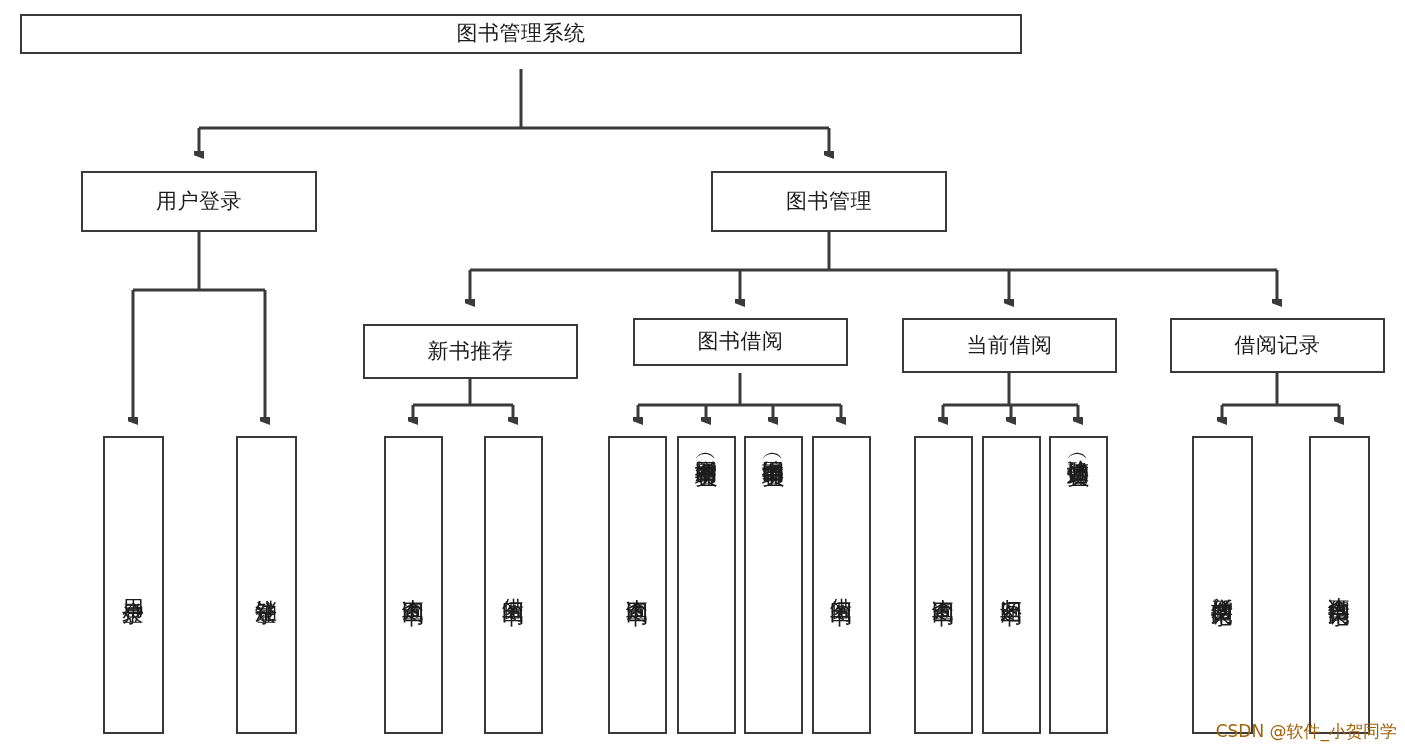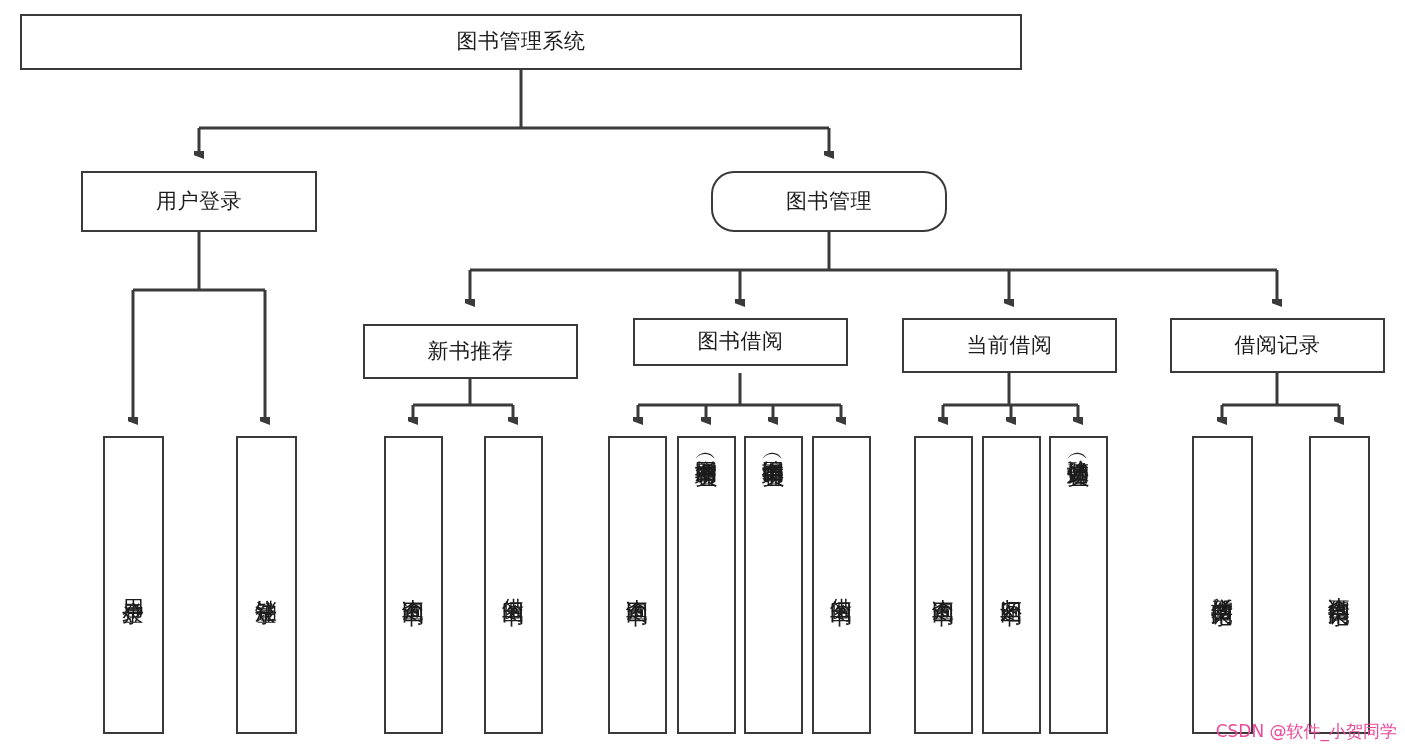--- a/index.html
+++ b/index.html
@@ -68,21 +68,21 @@
   }
   .node.vert.tall .label {
     font-size: 22px;
     letter-spacing: 1px;
   }
   #watermark {
     position: absolute;
     right: 8px;
     bottom: 4px;
     font-size: 17px;
-    color: #ec4899;
+    color: #a16207;
     white-space: nowrap;
     user-select: none;
   }
 </style>
 </head>
 <body>
 
 <div id="canvas">
 
   <svg id="edges" width="1405" height="747" viewBox="0 0 1405 747">
@@ -130,28 +130,28 @@
       <path d="M 1011 405 L 1011 418" marker-end="url(#arrow)"></path>
       <path d="M 1078 405 L 1078 418" marker-end="url(#arrow)"></path>
 
       <path d="M 1277 373 L 1277 405"></path>
       <path d="M 1222 405 L 1339 405"></path>
       <path d="M 1222 405 L 1222 418" marker-end="url(#arrow)"></path>
       <path d="M 1339 405 L 1339 418" marker-end="url(#arrow)"></path>
     </g>
   </svg>
 
-  <div class="node horiz" style="left:20px; top:14px; width:1002px; height:56px;justify-content:center;">
+  <div class="node horiz" style="left:20px; top:14px; width:1002px; height:40px;justify-content:center;">
     <span class="label">图书管理系统</span>
   </div>
 
   <div class="node horiz" style="left:81px; top:171px; width:236px; height:61px;">
     <span class="label">用户登录</span>
   </div>
-  <div class="node horiz" style="left:711px; top:171px; width:236px; height:61px;border-radius:23px;">
+  <div class="node horiz" style="left:711px; top:171px; width:236px; height:61px;">
     <span class="label">图书管理</span>
   </div>
 
   <div class="node horiz" style="left:363px; top:324px; width:215px; height:55px;">
     <span class="label">新书推荐</span>
   </div>
   <div class="node horiz" style="left:633px; top:318px; width:215px; height:48px;">
     <span class="label">图书借阅</span>
   </div>
   <div class="node horiz" style="left:902px; top:318px; width:215px; height:55px;justify-content:center;">

